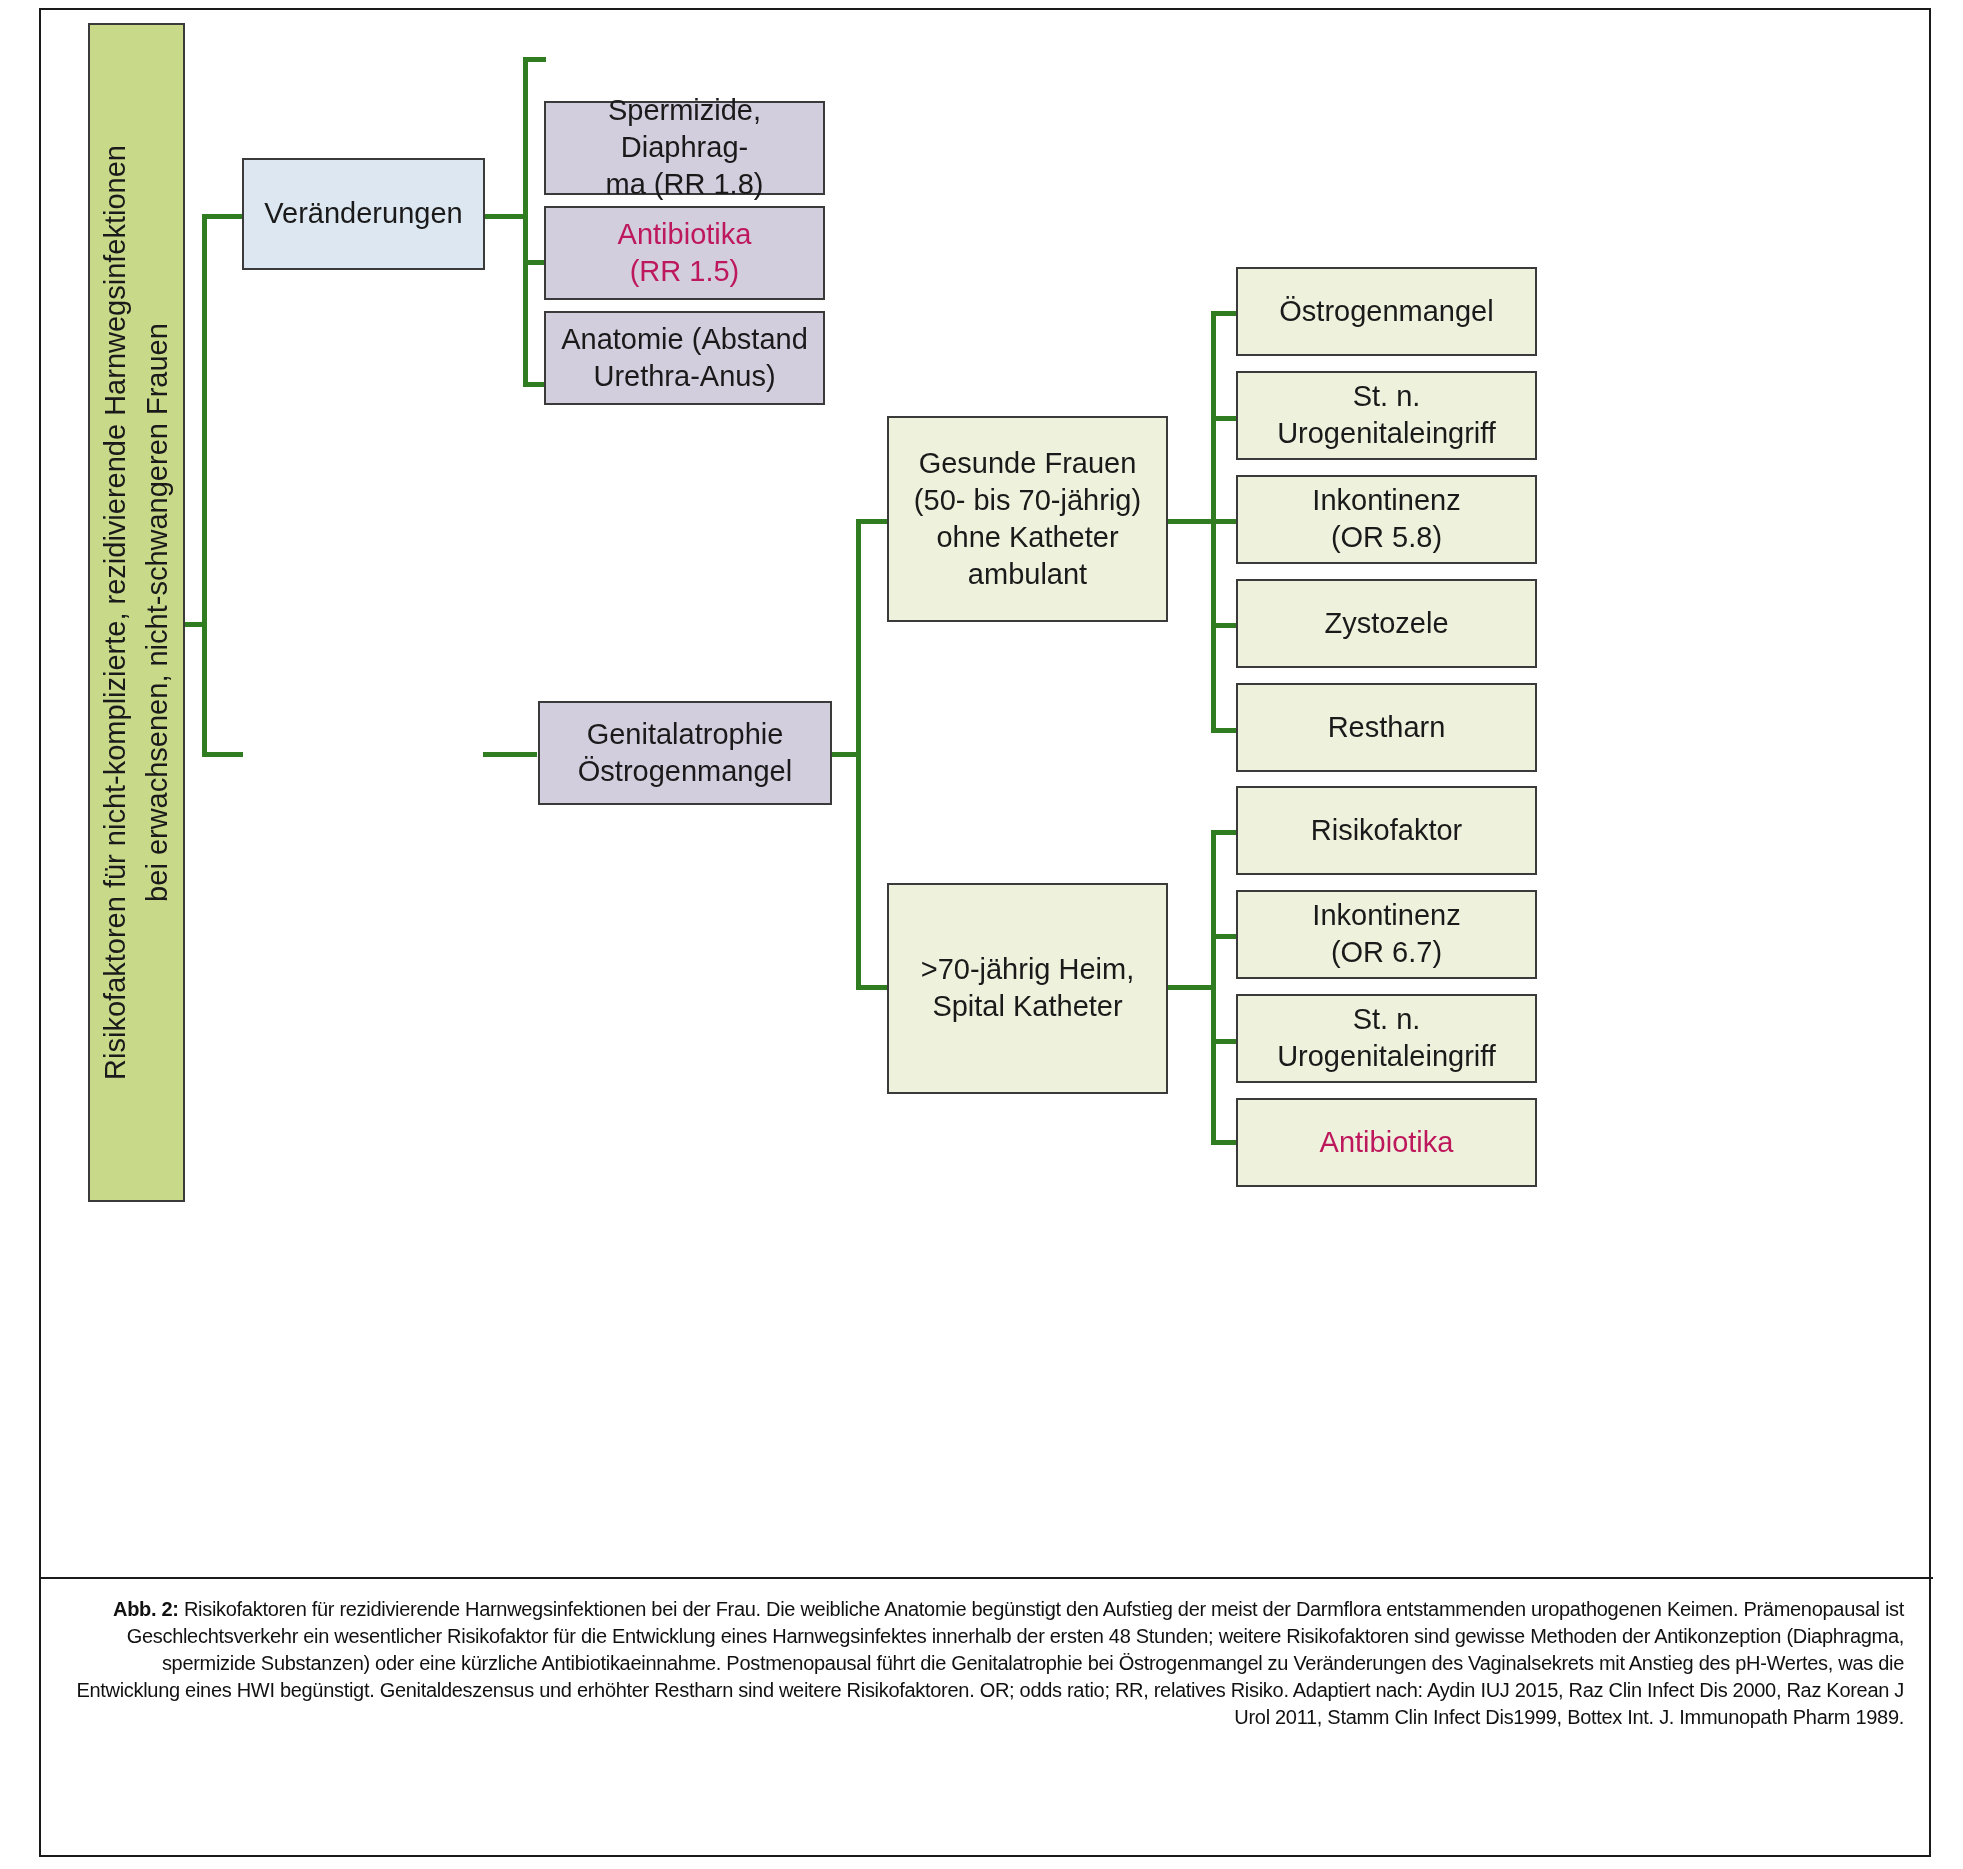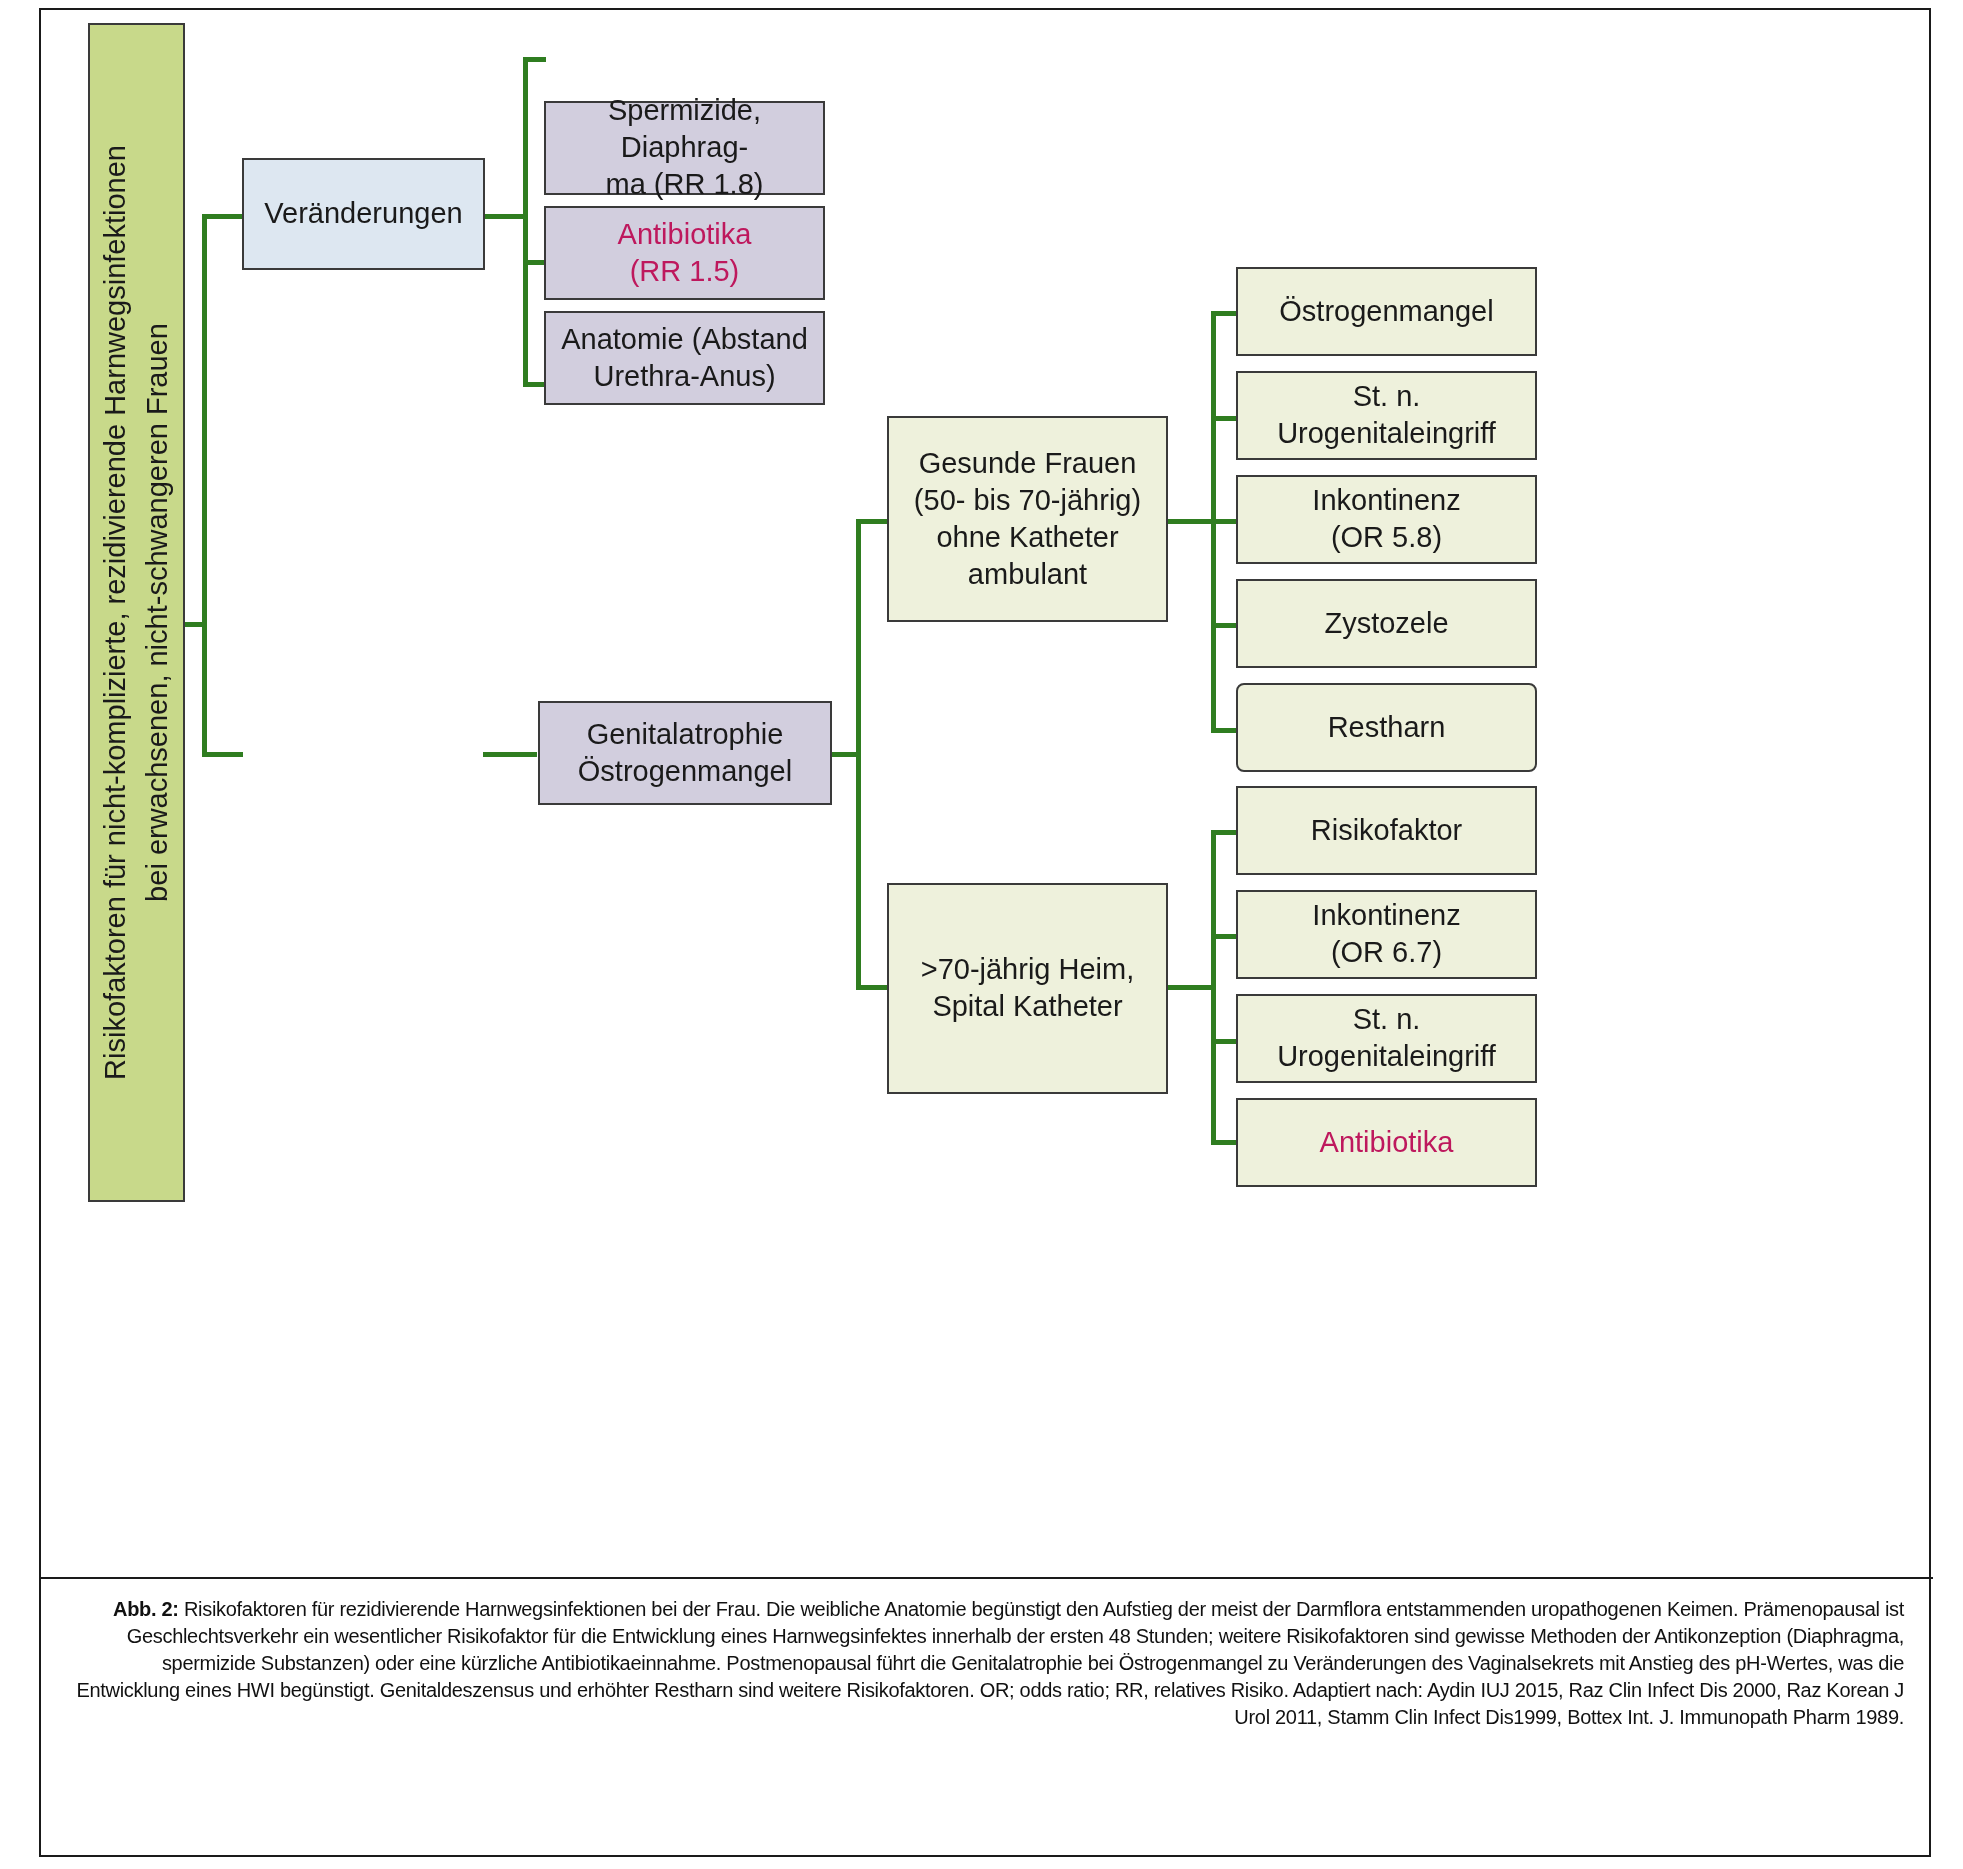--- a/index.html
+++ b/index.html
@@ -181,21 +181,21 @@
         <span class="txt" style="white-space:pre-line;">St. n.
 Urogenitaleingriff</span>
       </div>
       <div class="node cream" style="left:1195px; top:465px; width:301px; height:89px;">
         <span class="txt" style="white-space:pre-line;">Inkontinenz
 (OR 5.8)</span>
       </div>
       <div class="node cream" style="left:1195px; top:569px; width:301px; height:89px;">
         <span class="txt" style="white-space:pre-line;">Zystozele</span>
       </div>
-      <div class="node cream" style="left:1195px; top:673px; width:301px; height:89px;border-radius:8px;">
+      <div class="node cream" style="left:1195px; top:673px; width:301px; height:89px;">
         <span class="txt" style="white-space:pre-line;">Restharn</span>
       </div>
 
       <div class="node cream" style="left:1195px; top:776px; width:301px; height:89px;">
         <span class="txt" style="white-space:pre-line;">Risikofaktor</span>
       </div>
       <div class="node cream" style="left:1195px; top:880px; width:301px; height:89px;">
         <span class="txt" style="white-space:pre-line;">Inkontinenz
 (OR 6.7)</span>
       </div>

